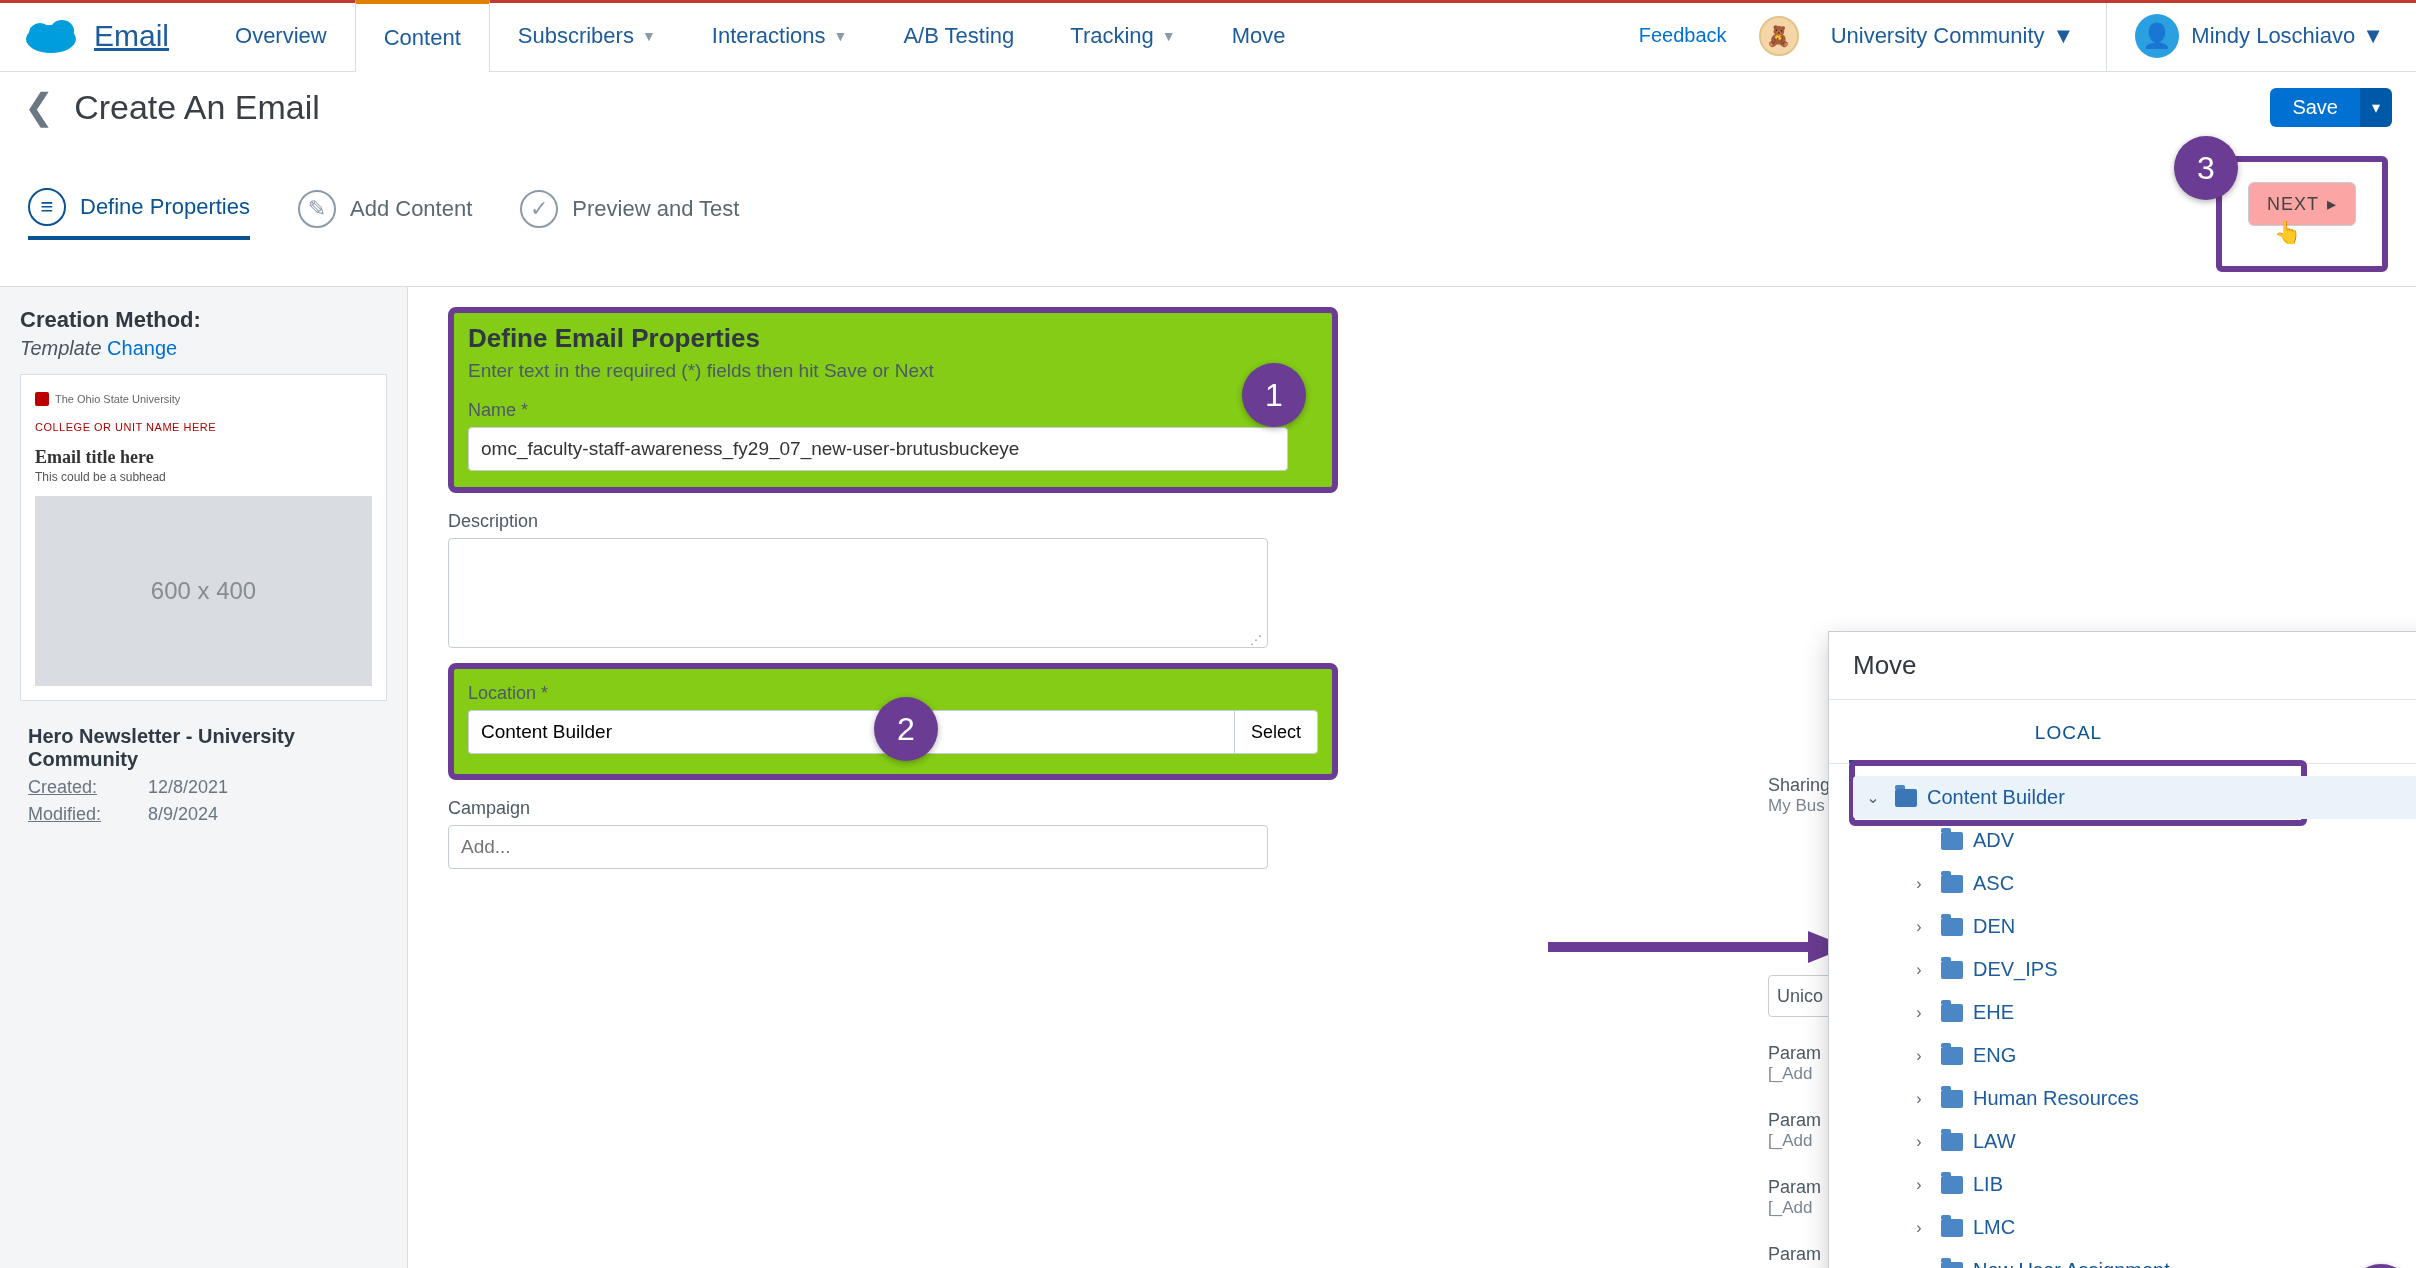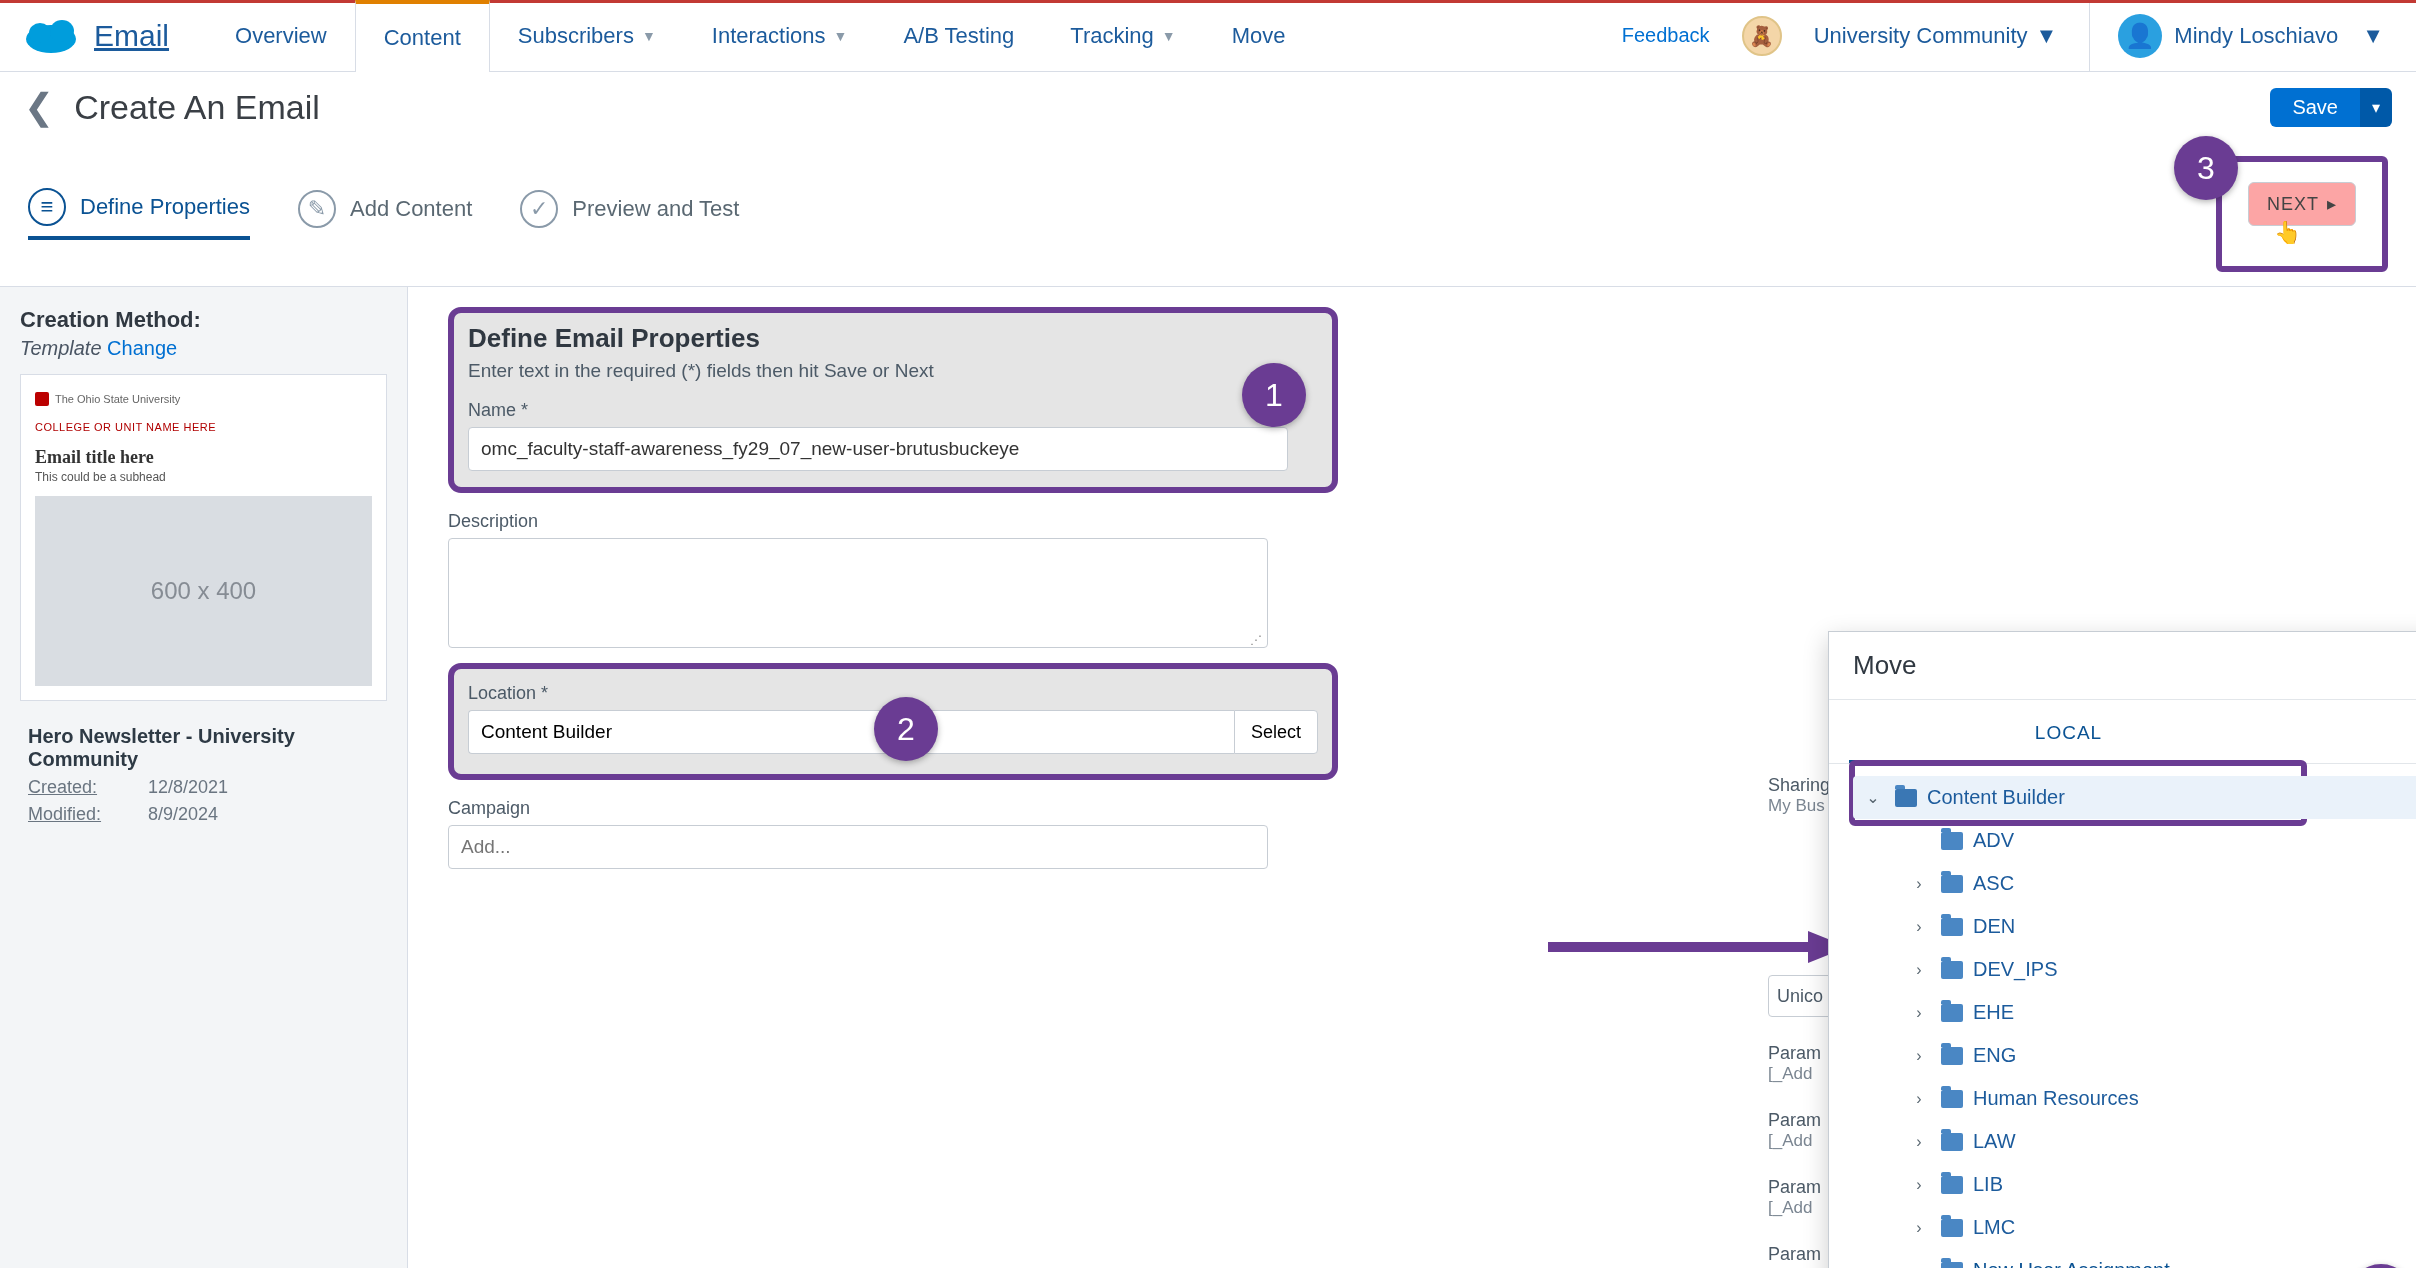--- a/index.html
+++ b/index.html
@@ -74,21 +74,21 @@
   font-size:20px;
 }
 .bu-name { color:#1c5b9c; font-size:22px; display:flex; align-items:center; gap:8px;}
 .user-block { display:flex; align-items:center; gap:12px; border-left:1px solid #d8dde6; padding-left:28px; height:100%;}
 .avatar-user {
   width:44px; height:44px; border-radius:50%;
   background:#2aa0e0; color:#fff;
   display:flex; align-items:center; justify-content:center;
   font-size:24px;
 }
-.user-name { color:#1c5b9c; font-size:22px; display:flex; align-items:center; gap:24px;}
+.user-name { color:#1c5b9c; font-size:22px; display:flex; align-items:center; gap:7px;}
 
 
 .page-header {
   display:flex; align-items:center;
   height:70px;
   padding: 0 24px;
 }
 .back-chev { font-size:36px; color:#6b7785; margin-right:20px; cursor:pointer;}
 .page-title { font-size:34px; color:#3a3f45; font-weight:400;}
 .save-group { margin-left:auto; display:flex;justify-content:space-between;}
@@ -158,24 +158,24 @@
   font-size:24px; margin-top:12px;
 }
 .tpl-name { font-size:20px; font-weight:600; color:#2e3a45; margin:24px 8px 4px;}
 .meta-row { display:flex; font-size:18px; color:#6a7581; margin-top:6px; padding-left:8px;}
 .meta-row .k { width:120px;text-decoration:underline;}
 
 
 .form-col { flex:1; padding: 20px 40px; position:relative;}
 .callout {
   border: 6px solid #6a3c93;
-  border-radius:13px;
+  border-radius:8px;
   padding:10px 14px 16px 14px;
   position:relative;
-  background:#e5e5e5;
+  background:#84cc16;
 }
 .callout .num-badge {
   position:absolute;
   width:64px; height:64px; border-radius:50%;
   background:#6a3c93; color:#fff; font-size:32px;
   display:flex; align-items:center; justify-content:center;
   box-shadow:0 2px 6px rgba(0,0,0,0.3);
 }
 .callout1 .num-badge { right:26px; top:50px;}
 .sec-title { font-size:26px; font-weight:600; color:#303841;}

